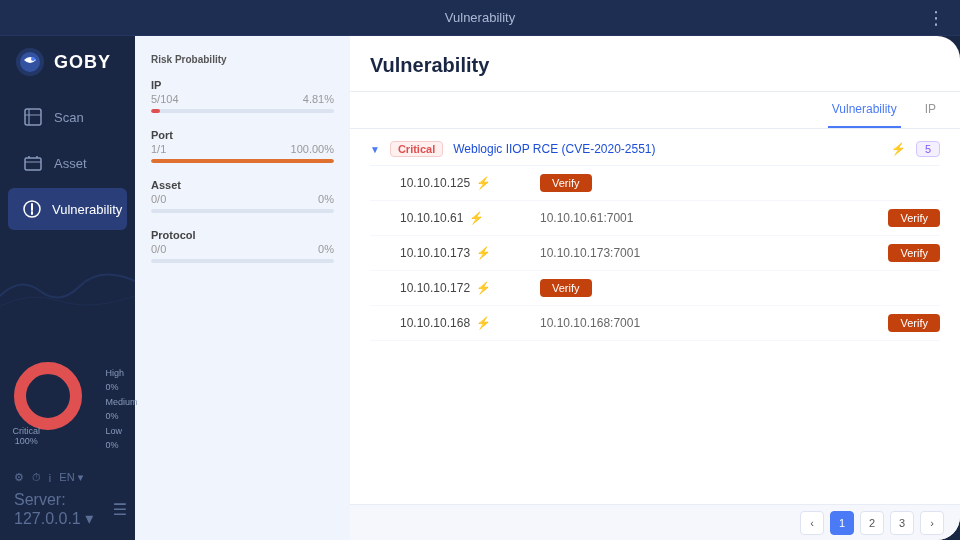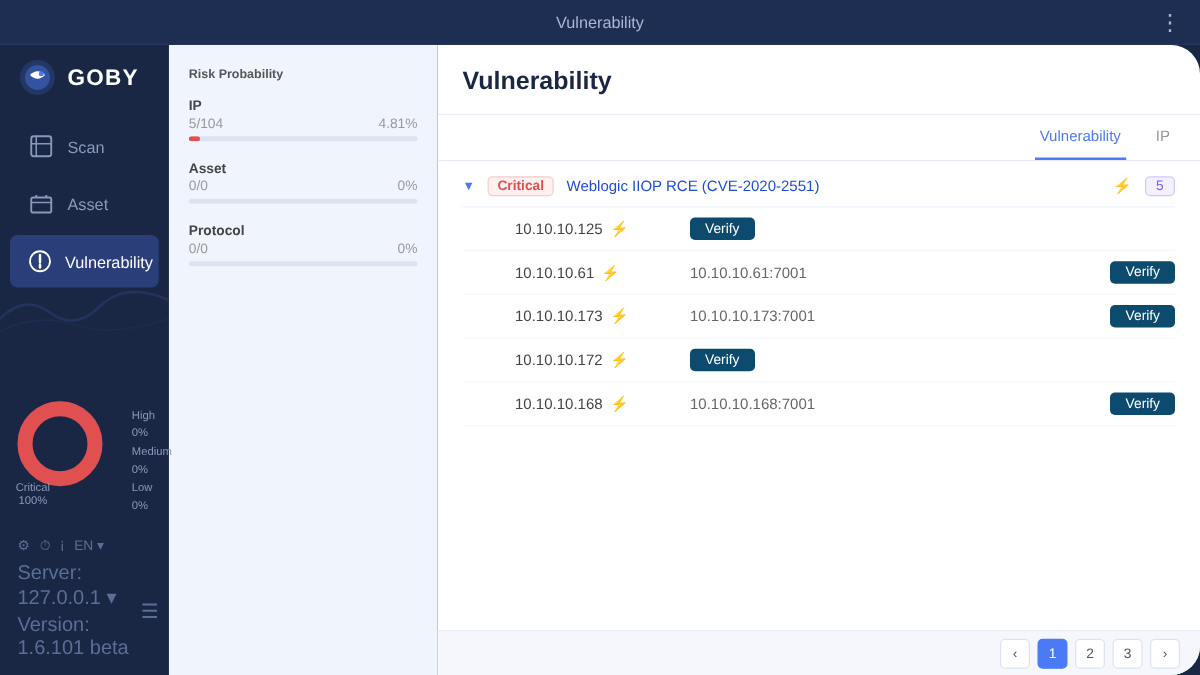--- a/index.html
+++ b/index.html
@@ -306,29 +306,28 @@
       border-bottom: 1px solid #f5f7fc;
       gap: 10px;
     }
     .ip-addr {
       font-size: 12px;
       color: #444;
       width: 130px;
       display: flex;
       align-items: center;
       gap: 6px;
-      margin-left: 12px;
     }
     .ip-port {
       font-size: 12px;
       color: #666;
       flex: 1;
     }
     .verify-btn {
-      background: #0c4a6e;
+      background: #c2410c;
       color: #fff;
       border: none;
       border-radius: 4px;
       padding: 3px 12px;
       font-size: 11px;
       cursor: pointer;
       text-align: center;
     }
 
     
@@ -449,21 +448,20 @@
     <div class="sidebar-bottom">
       <div class="sidebar-bottom-icons">
         <span>⚙</span>
         <span>⏱</span>
         <span>ℹ</span>
         <span>EN ▾</span>
       </div>
       <div class="sidebar-bottom-row">
         <div>
           <div class="server-info">Server: 127.0.0.1 ▾</div>
-          <div class="server-info">Version: 1.6.101 beta</div>
         </div>
         <span style="color:#5a6e96; font-size:16px; cursor:pointer; margin-left:auto;">☰</span>
       </div>
     </div>
   </div>
 
   <div class="right-panel">
 
     <div class="risk-sidebar">
       <div class="risk-title">Risk Probability</div>
@@ -472,20 +470,30 @@
         <div class="risk-label">IP</div>
         <div class="risk-sublabel">
           <span>5/104</span>
           <span>4.81%</span>
         </div>
         <div class="risk-bar-bg">
           <div class="risk-bar-fill red" style="width: 5%;"></div>
         </div>
       </div>
 
+      <div class="risk-section">
+        <div class="risk-label">Port</div>
+        <div class="risk-sublabel">
+          <span>1/1</span>
+          <span>100.00%</span>
+        </div>
+        <div class="risk-bar-bg">
+          <div class="risk-bar-fill orange" style="width: 100%;"></div>
+        </div>
+      </div>
 
       <div class="risk-section">
         <div class="risk-label">Asset</div>
         <div class="risk-sublabel">
           <span>0/0</span>
           <span>0%</span>
         </div>
         <div class="risk-bar-bg">
           <div class="risk-bar-fill red" style="width: 0%;"></div>
         </div>

